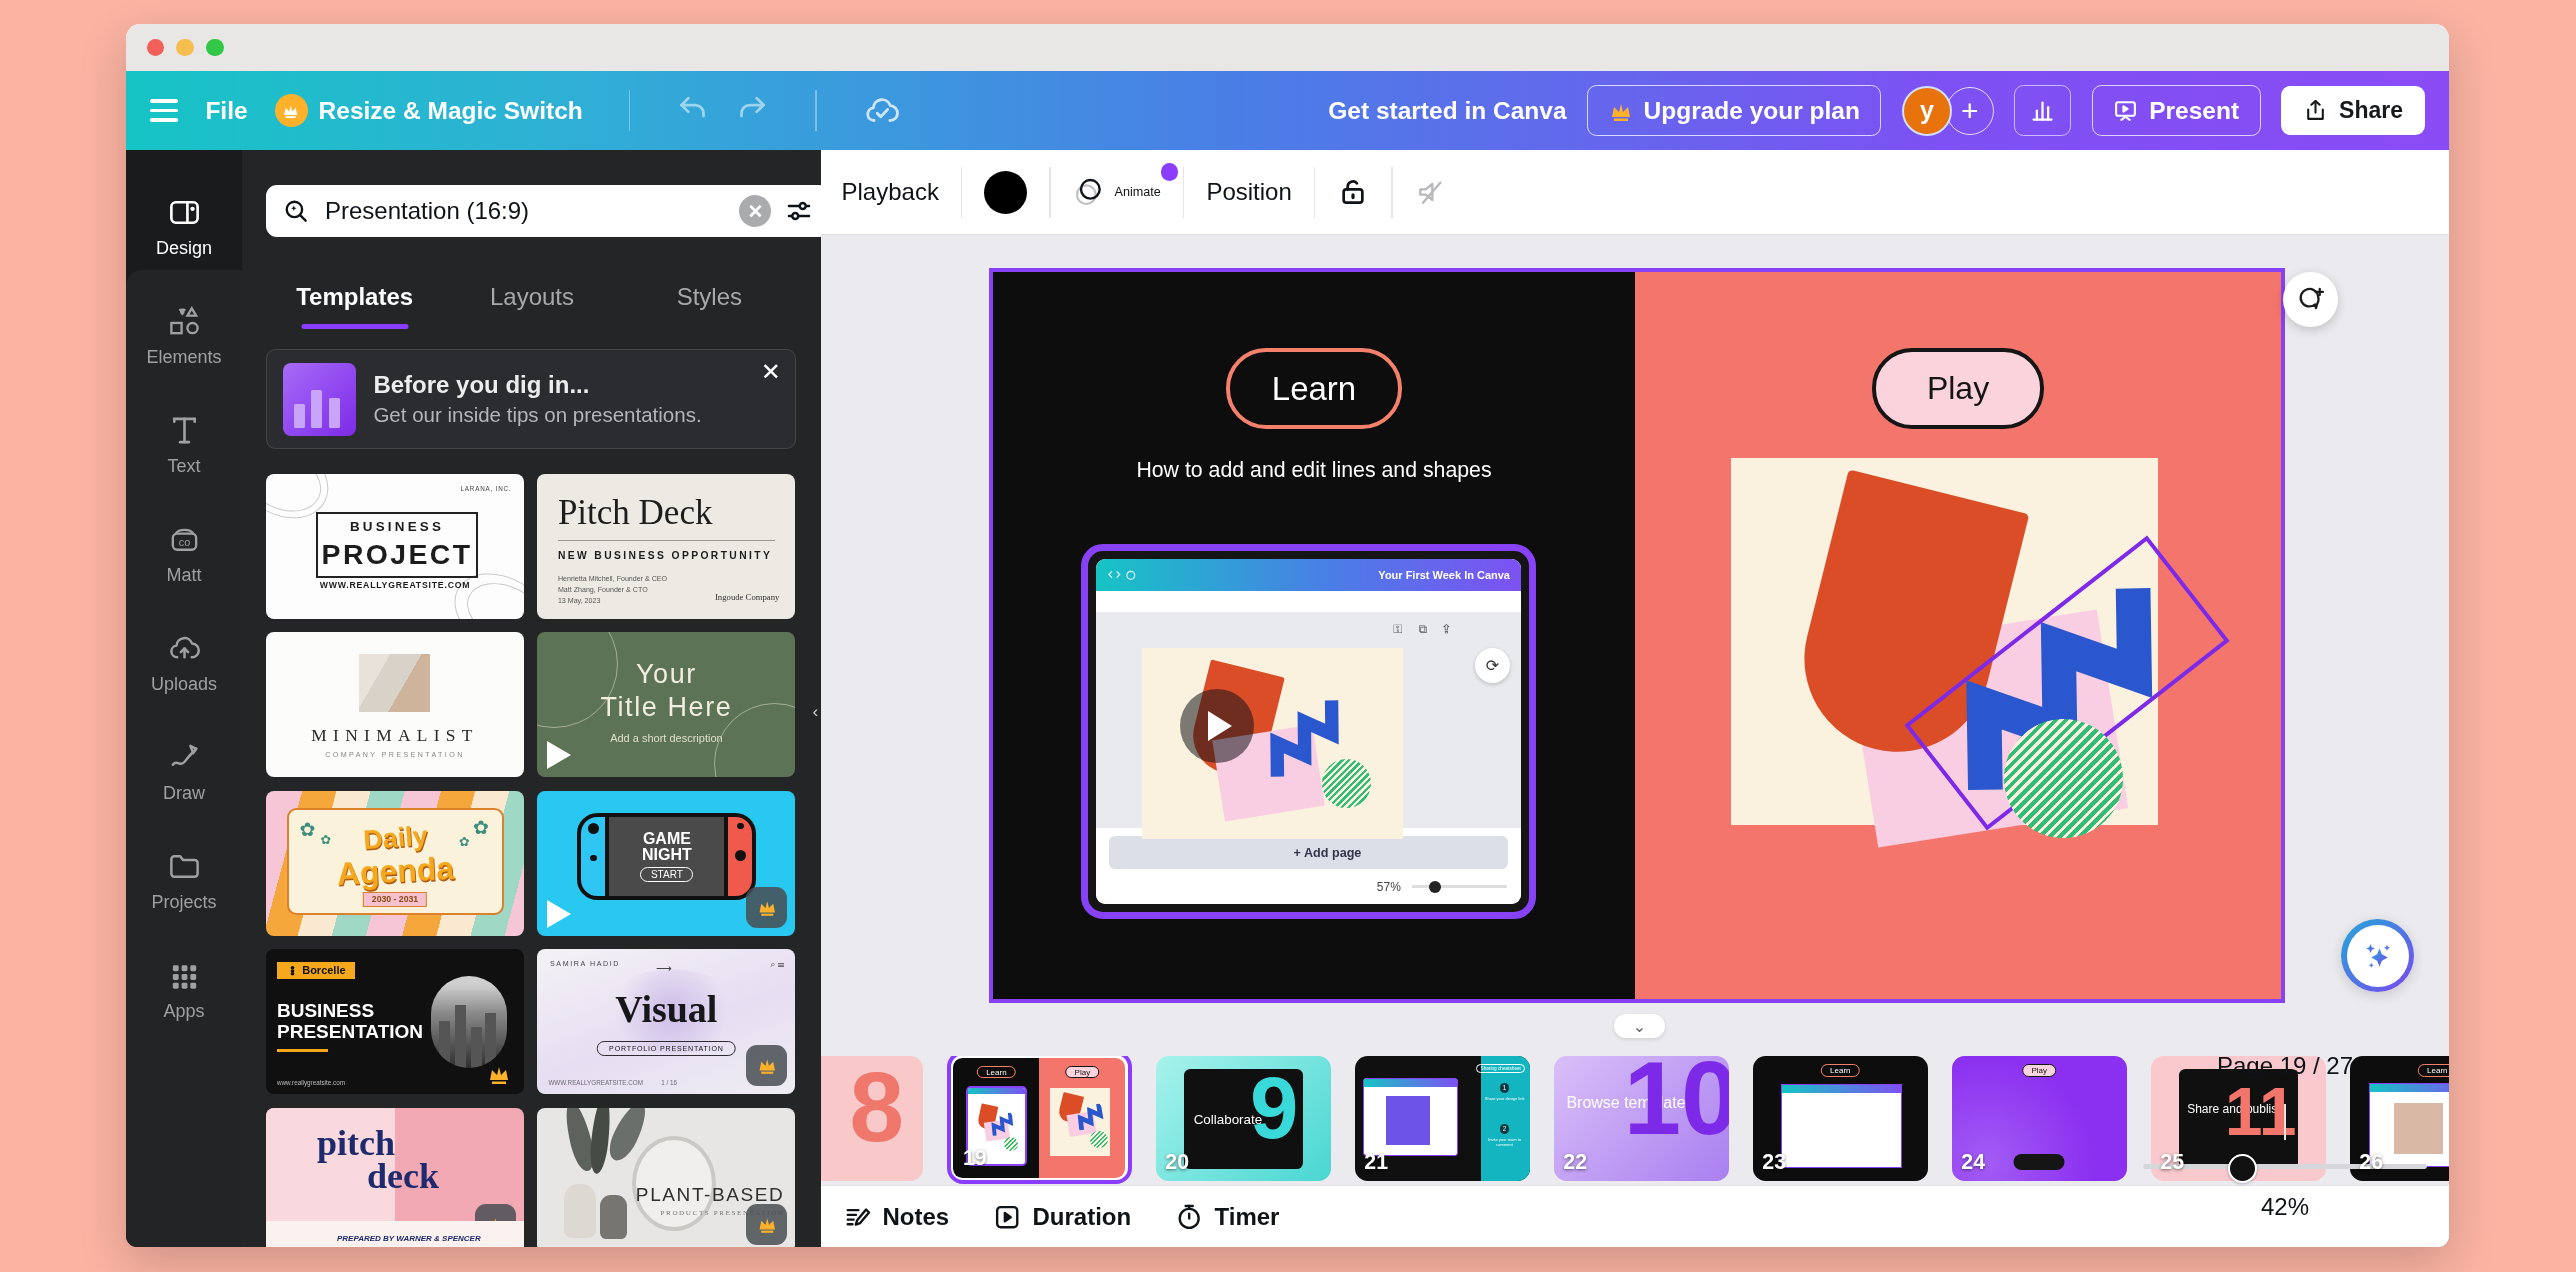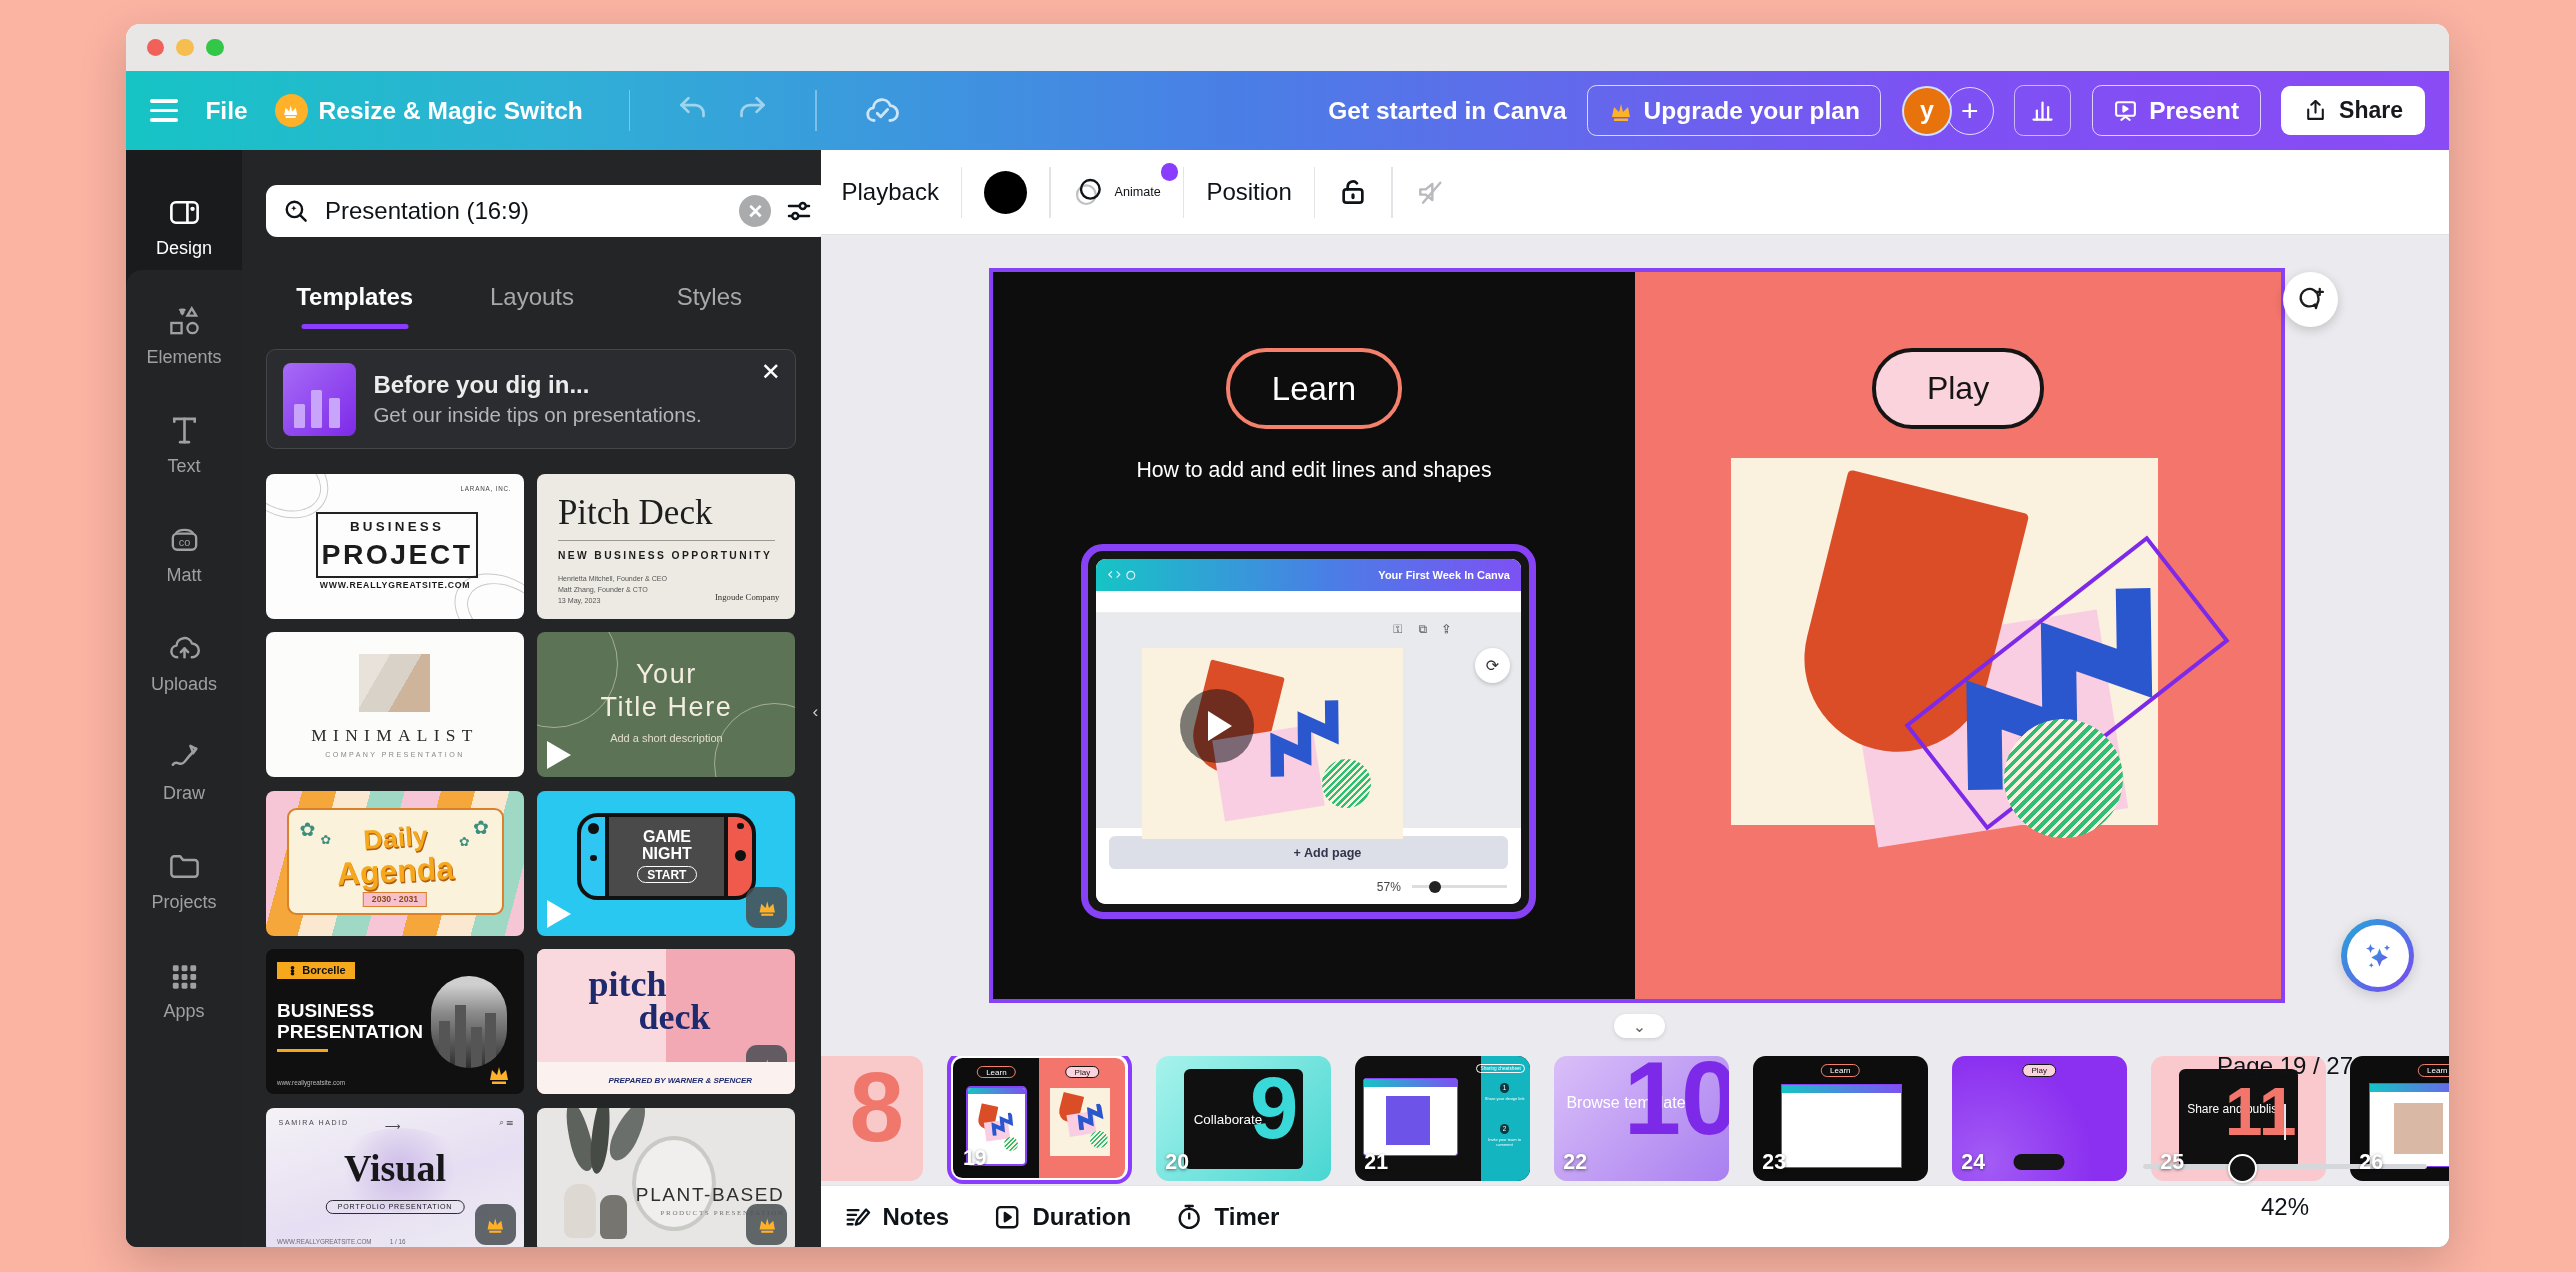--- a/index.html
+++ b/index.html
@@ -114,21 +114,21 @@
   .t-da .fl{position:absolute;color:#3e8e7e;font-size:19px;}
   .t-gn{background:#29c8f0;}
   .t-gn .switch{position:absolute;left:40px;top:22px;width:179px;height:87px;display:flex;}
   .t-gn .joy{width:32px;background:#25bfe8;border:4.7px solid #111;box-sizing:border-box;}
   .t-gn .joy.l{border-radius:20.5px 0 0 20.5px;background:#2fc6f4;}
   .t-gn .joy.r{border-radius:0 20.5px 20.5px 0;background:#f05a4c;}
   .t-gn .dot{width:11px;height:11px;border-radius:50%;background:#111;margin:6.3px auto 0;}
   .t-gn .screen{flex:1;background:#4a4a4a;border-top:4.7px solid #111;border-bottom:4.7px solid #111;
     display:flex;flex-direction:column;align-items:center;justify-content:center;color:#fff;}
   .t-gn .gt{font-size:16px;font-weight:900;line-height:1.05;text-align:center;}
-  .t-gn .start{margin-top:3px;border:1.6px solid #fff;border-radius:9.5px;font-size:12px;font-weight:700;padding:0.8px 9.5px;}
+  .t-gn .start{margin-top:3px;border:1.6px solid #fff;border-radius:9.5px;font-size:10px;font-weight:400;padding:0.8px 9.5px;}
   .t-bpr{background:#101010;color:#fff;}
   .t-bpr .tag{position:absolute;left:11px;top:12.6px;background:#f5a81c;color:#111;font-size:11px;font-weight:700;
     padding:2.4px 9.5px;display:flex;align-items:center;gap:4.7px;}
   .t-bpr .l1{position:absolute;left:11px;top:52px;font-size:19px;font-weight:900;line-height:1.1;}
   .t-bpr .ul{position:absolute;left:11px;top:100px;width:51px;height:3.2px;background:#f5a81c;}
   .t-bpr .url{position:absolute;left:11px;bottom:8px;font-size:6.3px;color:#bbb;}
   .t-bpr .city{position:absolute;right:17.4px;top:27px;width:76px;height:92px;border-radius:38px;
     background:linear-gradient(180deg,#cfcfcf 10%,#8a8a8a 40%,#2e2e2e);overflow:hidden;}
   .t-bpr .city i{position:absolute;bottom:0;background:#555;width:11px;}
   .t-bpr .crown-flat{position:absolute;right:12.6px;bottom:8px;}
@@ -592,40 +592,40 @@
           </div>
           <div class="url">www.reallygreatsite.com</div>
           <span class="crown-flat">
               <svg width="24" height="24" viewBox="0 0 24 24">
                 <path d="M3 18l2-10 5 5 2-8 2 8 5-5 2 10z" fill="#ffb12a"></path>
                 <rect x="5" y="19.5" width="14" height="2.5" fill="#ffb12a"></rect>
               </svg>
             </span>
         </div>
 
-        <div class="thumb t-pdp">
-          <div class="l1">pitch</div>
-          <div class="l2">deck</div>
-          <div class="sub">PREPARED BY WARNER &amp; SPENCER</div>
-          <span class="crown-badge">
-              <svg width="20.5" height="20.5" viewBox="0 0 24 24">
-                <path d="M3 18l2-10 5 5 2-8 2 8 5-5 2 10z" fill="#ffb12a"></path>
-                <rect x="5" y="19.5" width="14" height="2.5" fill="#ffb12a"></rect>
-              </svg>
-            </span>
-        </div>
-
         <div class="thumb t-vis">
           <span class="author">SAMIRA HADID</span>
           <span class="arrow">⟶</span>
           <span class="tools">⌕ ☰</span>
           <div class="title">Visual</div>
           <div class="pillsub">PORTFOLIO PRESENTATION</div>
           <span class="url">WWW.REALLYGREATSITE.COM</span>
           <span class="pg">1 / 16</span>
+          <span class="crown-badge">
+              <svg width="20.5" height="20.5" viewBox="0 0 24 24">
+                <path d="M3 18l2-10 5 5 2-8 2 8 5-5 2 10z" fill="#ffb12a"></path>
+                <rect x="5" y="19.5" width="14" height="2.5" fill="#ffb12a"></rect>
+              </svg>
+            </span>
+        </div>
+
+        <div class="thumb t-pdp">
+          <div class="l1">pitch</div>
+          <div class="l2">deck</div>
+          <div class="sub">PREPARED BY WARNER &amp; SPENCER</div>
           <span class="crown-badge">
               <svg width="20.5" height="20.5" viewBox="0 0 24 24">
                 <path d="M3 18l2-10 5 5 2-8 2 8 5-5 2 10z" fill="#ffb12a"></path>
                 <rect x="5" y="19.5" width="14" height="2.5" fill="#ffb12a"></rect>
               </svg>
             </span>
         </div>
 
         <div class="thumb t-pb">
           <div class="mirror"></div>

